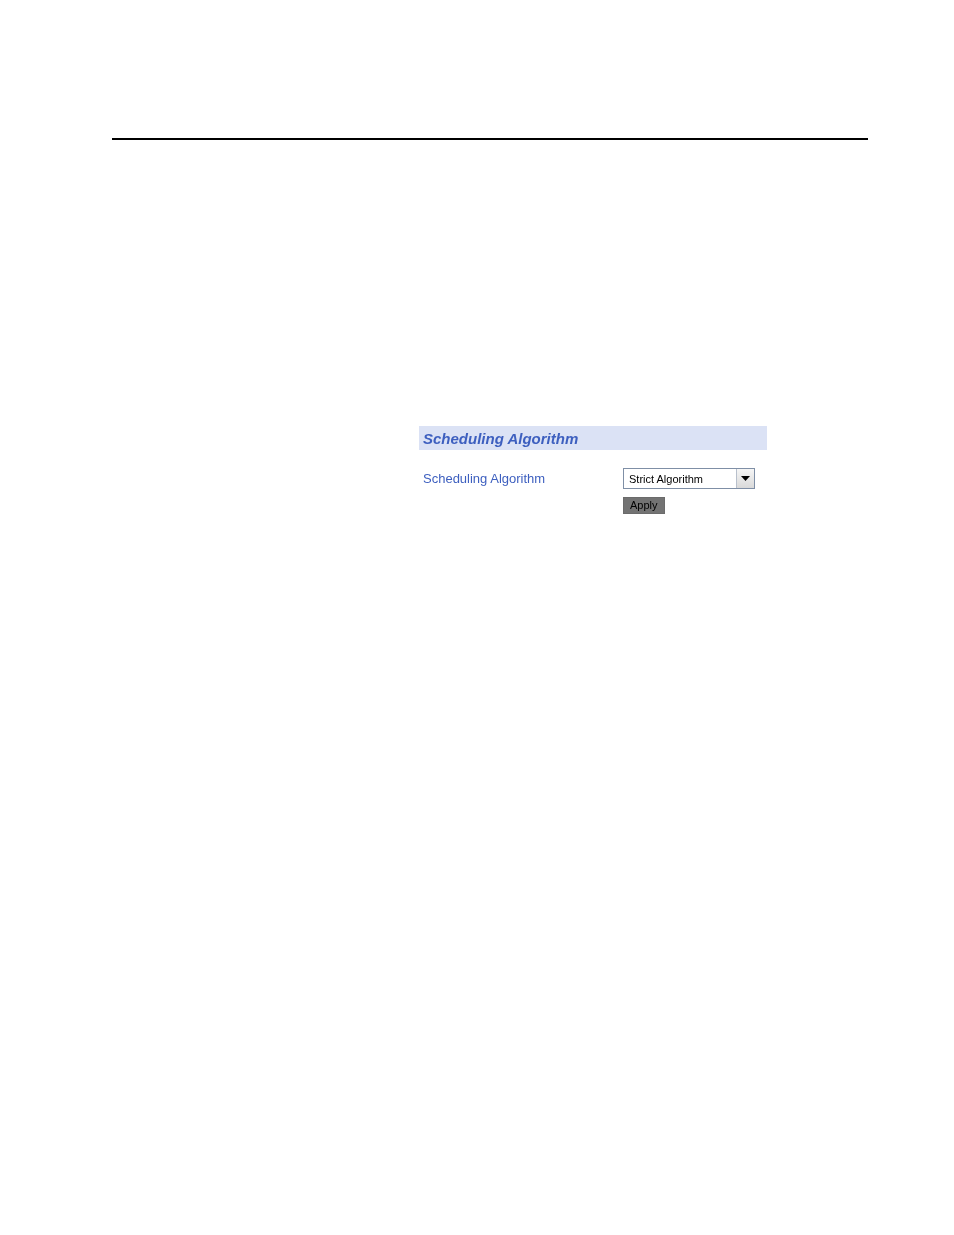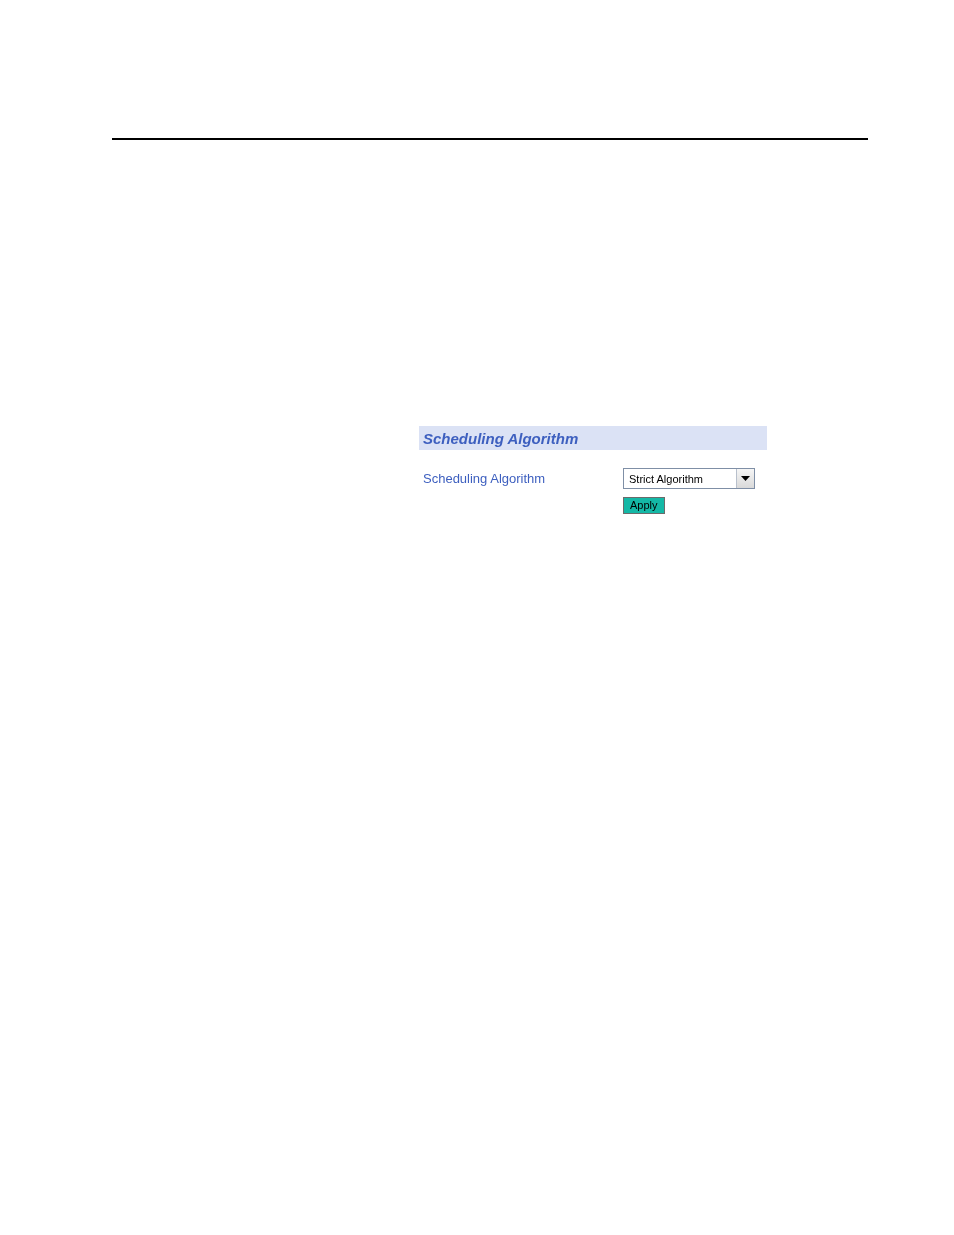--- a/index.html
+++ b/index.html
@@ -84,21 +84,21 @@
   .select-btn svg {
     display: block;
   }
   .apply-row {
     margin-top: 6px;
     margin-left: 204px;
   }
   .apply-btn {
     display: inline-block;
     border: 1px solid #6b6b6b;
-    background: #14b8a6;
+    background: #737373;
     font-size: 11px;
     padding: 2px 6px;
     color: #000;
     line-height: 1;
   }
 </style>
 </head>
 <body>
 
 <div class="page">

